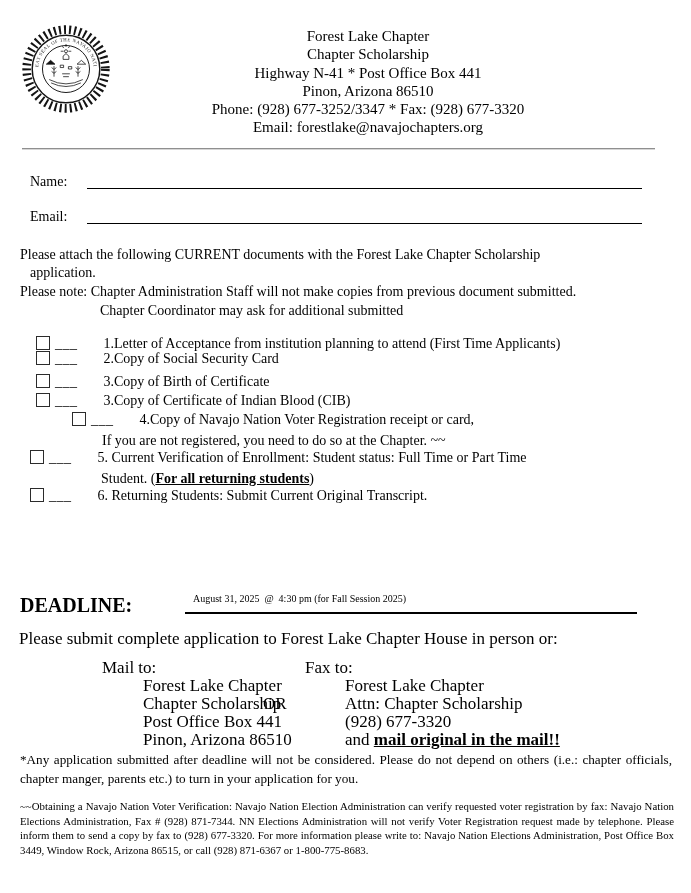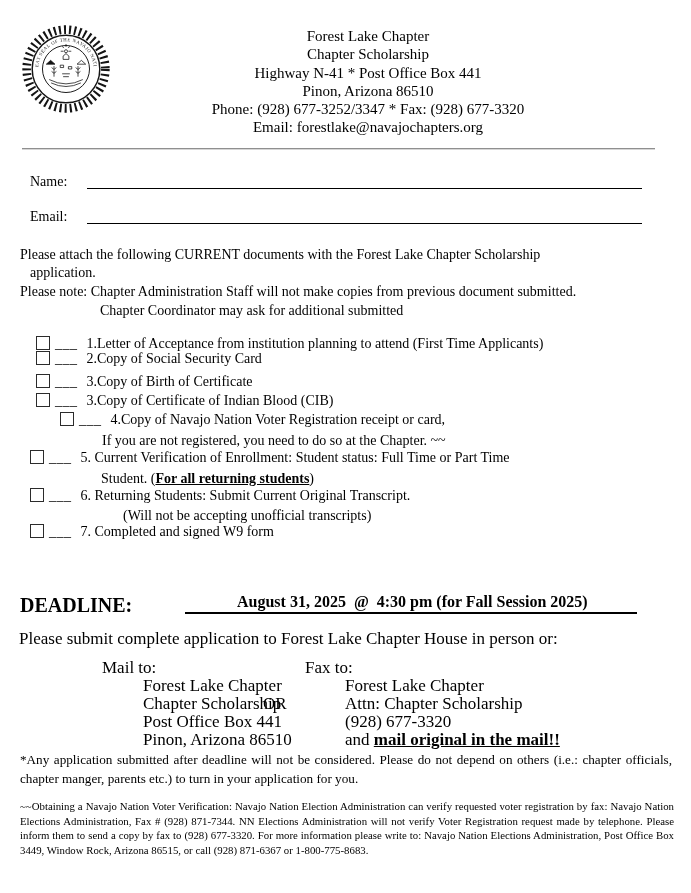--- a/index.html
+++ b/index.html
@@ -7,21 +7,21 @@
         font-family:"Liberation Serif",serif;overflow:hidden;}
   .abs{position:absolute;white-space:nowrap;}
   .f14{font-size:14px;line-height:18px;}
   .f13{font-size:17px;line-height:18px;}
   .hdr{font-size:15px;line-height:18.3px;text-align:center;}
   .jpara{position:absolute;text-align:justify;white-space:normal;}
   .ckrow{position:absolute;white-space:nowrap;font-size:14px;line-height:18px;}
   .ckbox{display:inline-block;width:12px;height:12px;border:1.3px solid #2b2b2b;
          vertical-align:-2px;background:#fff;}
   .blank{letter-spacing:.5px;margin-left:5px;}
-  .itext{margin-left:9px;font-family:Liberation Serif, serif;}
+  .itext{margin-left:26px;font-family:Liberation Serif, serif;}
   .bu{font-weight:bold;text-decoration:underline;}
   .inline-line{position:absolute;border-bottom:1.5px solid #000;height:16px;}
   .divider{position:absolute;left:22px;top:148px;width:633px;height:0;
            border-top:1px solid #8f8f8f;border-bottom:1px solid #d6d6d6;}
 </style>
 </head>
 <body>
 
 <div class="page">
 
@@ -74,42 +74,38 @@
   </div>
   <div class="ckrow" style="left:36px;top:350px;text-align:center;">
     <span class="ckbox"></span><span class="blank">___</span><span class="itext">2.Copy of Social Security Card</span>
   </div>
   <div class="ckrow" style="left:36px;top:373px;">
     <span class="ckbox"></span><span class="blank">___</span><span class="itext">3.Copy of Birth of Certificate</span>
   </div>
   <div class="ckrow" style="left:36px;top:392px;">
     <span class="ckbox"></span><span class="blank">___</span><span class="itext">3.Copy of Certificate of Indian Blood (CIB)</span>
   </div>
-  <div class="ckrow" style="left:36px;top:411px;padding-left:24px;">
+  <div class="ckrow" style="left:48px;top:411px;padding-left:24px;">
     <span class="ckbox"></span><span class="blank">___</span><span class="itext">4.Copy of Navajo Nation Voter Registration receipt or card,</span>
   </div>
   <span class="abs f14" style="left:102px;top:432px;">If you are not registered, you need to do so at the Chapter. ~~</span>
 
   <div class="ckrow" style="left:30px;top:449px;">
     <span class="ckbox"></span><span class="blank">___</span><span class="itext">5. Current Verification of Enrollment: Student status: Full Time or Part Time</span>
   </div>
   <span class="abs f14" style="left:101px;top:470px;"><span>Student. (</span><span class="bu">For all returning students</span><span>)</span></span>
 
   <div class="ckrow" style="left:30px;top:487px;">
     <span class="ckbox"></span><span class="blank">___</span><span class="itext">6. Returning Students: Submit Current Original Transcript.</span>
   </div>
-  <span class="abs f14" style="left:123px;top:507px;">(Will not be accepting unofficial transcripts)</span>
 
-  <div class="ckrow" style="left:30px;top:523px;">
-    <span class="ckbox"></span><span class="blank">___</span><span class="itext">7. Completed and signed W9 form</span>
-  </div>
 
   <span class="abs" style="left:20px;top:594px;font-size:20px;font-weight:bold;">DEADLINE:</span>
   <div class="abs" style="left:185px;top:596px;width:452px;height:16px;border-bottom:2px solid #000;"></div>
-  <span class="abs" style="left:193px;top:593px;font-size:16px;font-weight:bold;white-space:pre;margin-left:44px;">August 31, 2025  @  4:30 pm (for Fall Session 2025)</span>
+  <span class="abs" style="left:193px;top:593px;font-size:10px;font-weight:normal;white-space:pre;">August 31, 2025  @  4:30 pm (for Fall Session 2025)</span>
 
   <span class="abs f13" style="left:19px;top:630px;">Please submit complete application to Forest Lake Chapter House in person or:</span>
 
   <span class="abs f13" style="left:102px;top:659px;">Mail to:</span>
   <span class="abs f13" style="left:305px;top:659px;">Fax to:</span>
 
   <span class="abs f13" style="left:143px;top:677px;">Forest Lake Chapter</span>
   <span class="abs f13" style="left:143px;top:695px;">Chapter Scholarship</span>
   <span class="abs f13" style="left:143px;top:713px;">Post Office Box 441</span>
   <span class="abs f13" style="left:143px;top:731px;">Pinon, Arizona 86510</span>

